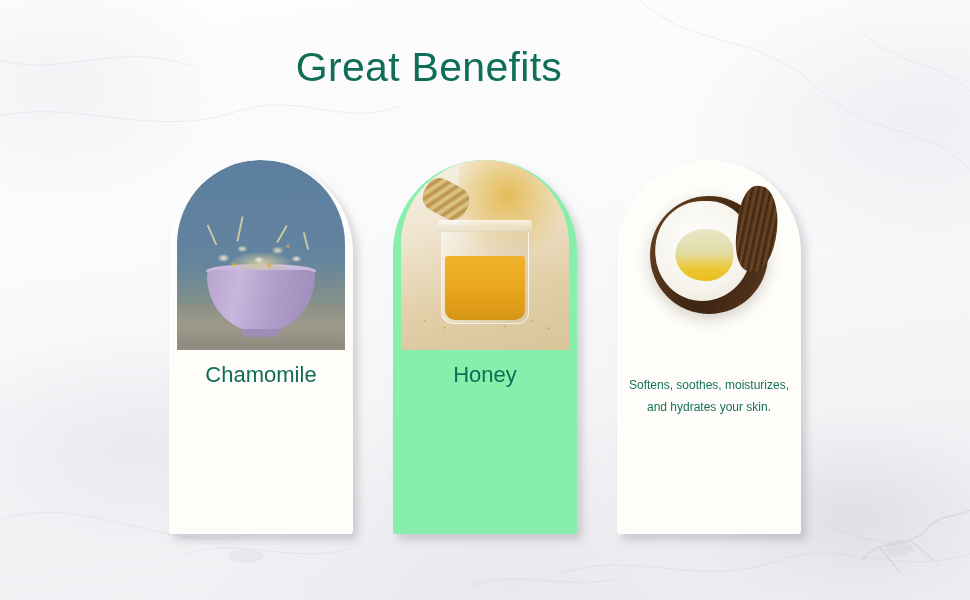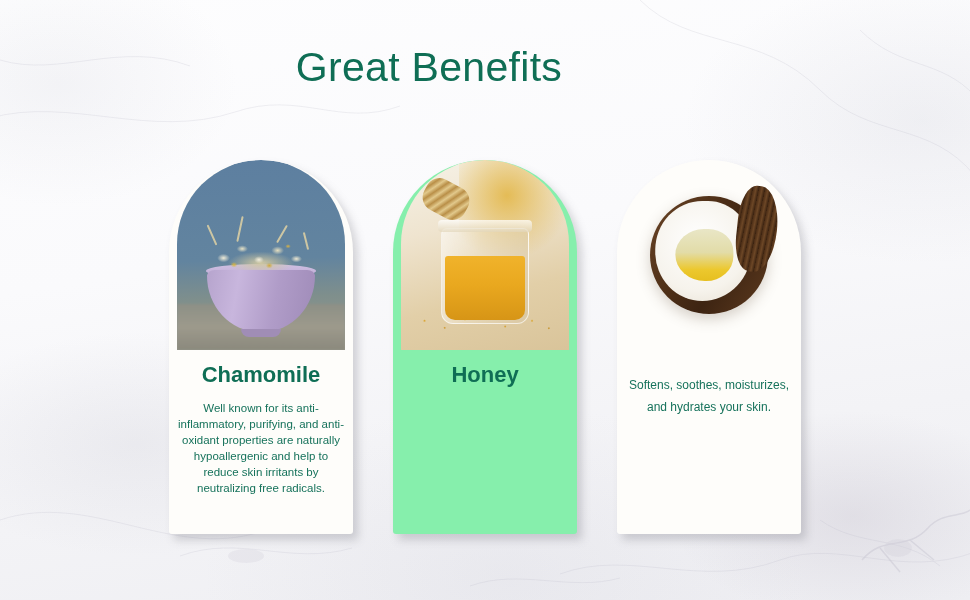--- a/index.html
+++ b/index.html
@@ -237,21 +237,21 @@
     border-radius: 40% 50% 50% 40%;
     background: repeating-linear-gradient(96deg, #4a2c15 0px, #6d4726 3px, #3a2210 6px);
     transform: rotate(6deg);
   }
 
   
   .card-title {
     margin-top: 12px;
     font-size: 22px;
     line-height: 26px;
-    font-weight: 700;
+    font-weight: 400;
     color: #0f6e55;
     text-align: center;
   }
 
   .card-body {
     margin-top: 12px;
     padding: 0 8px;
     font-size: 11.5px;
     line-height: 16px;
     color: #16725b;
@@ -300,21 +300,20 @@
           <div class="ch-herbs"></div>
           <div class="ch-stalk" style="left:34px;bottom:104px;height:22px;transform:rotate(-24deg);"></div>
           <div class="ch-stalk" style="left:62px;bottom:108px;height:26px;transform:rotate(12deg);"></div>
           <div class="ch-stalk" style="left:104px;bottom:106px;height:20px;transform:rotate(30deg);"></div>
           <div class="ch-stalk" style="left:128px;bottom:100px;height:18px;transform:rotate(-14deg);"></div>
           <div class="ch-bowl"></div>
         </div>
       </div>
     </div>
     <div class="card-title">Chamomile</div>
-    <div class="card-body">Well known for its anti-inflammatory, purifying, and anti-oxidant properties are naturally hypoallergenic and help to reduce skin irritants by neutralizing free radicals.</div>
   </div>
 
   <div class="benefit-card tone-beige">
     <div class="card-image">
       <div class="img-inner">
         <div class="art-honey">
           <div class="hn-glow"></div>
           <div class="hn-pollen"></div>
           <div class="hn-jar">
               <div class="hn-fill"></div>

